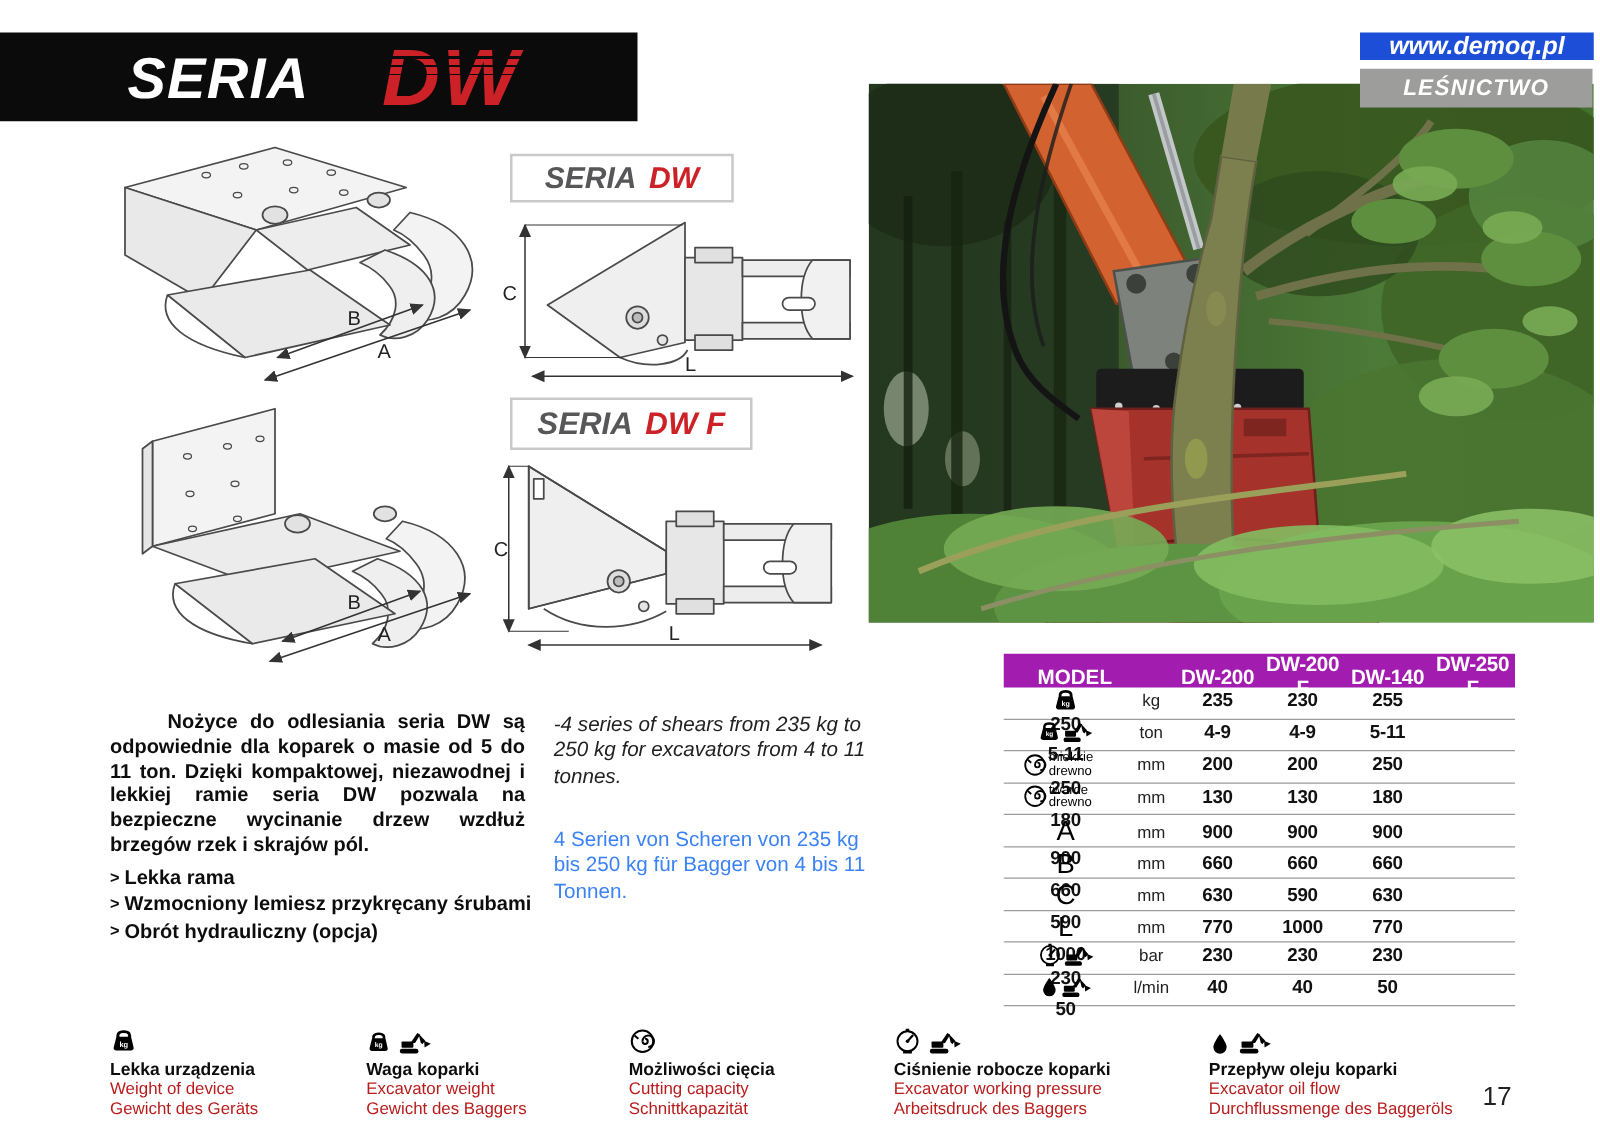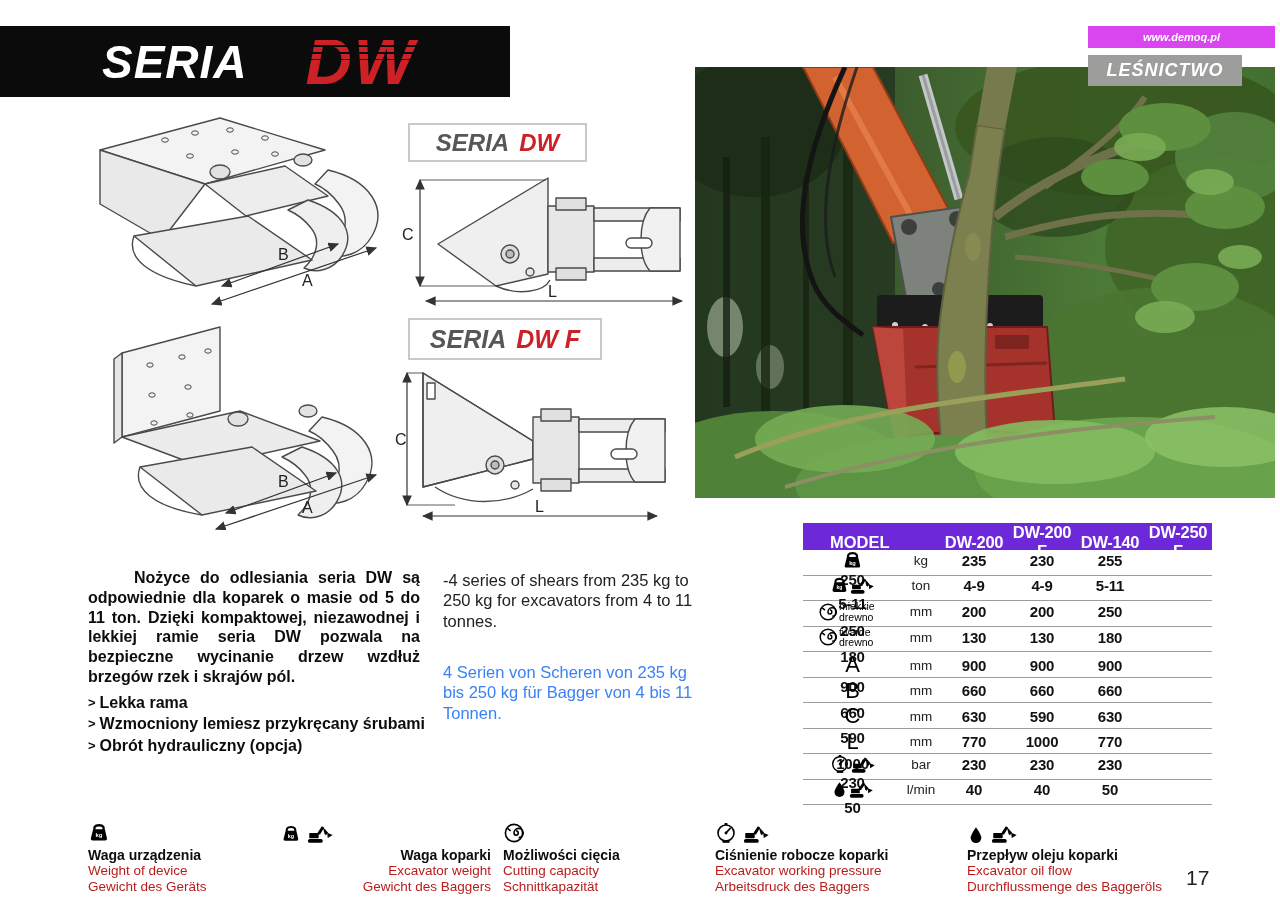--- a/index.html
+++ b/index.html
@@ -8,46 +8,46 @@
   svg text{font-family:"Liberation Sans",sans-serif;}
 
   
   .banner{position:absolute;left:0;top:26px;width:510px;height:71px;background:#0b0b0b;
           display:flex;align-items:center;z-index:3;}
   .banner-seria{color:#fff;font-style:italic;font-weight:bold;font-size:46px;letter-spacing:1px;margin-left:102px;}
   .banner-dw-wrap{position:relative;margin-left:58px;}
   .banner-dw{color:#cc2127;font-style:italic;font-weight:bold;font-size:64px;letter-spacing:2px;line-height:1;}
   .banner-dw-stripes{position:absolute;left:-18px;top:-4px;right:-8px;height:34px;
           background:repeating-linear-gradient(180deg,rgba(11,11,11,0) 0 5px,#0b0b0b 5px 7px);}
-  .webbar{position:absolute;left:1088px;top:26px;width:187px;height:22px;background:#d946ef;color:#fff;
-          font-style:italic;font-weight:bold;font-size:11px;display:flex;align-items:center;justify-content:center;z-index:4;}
-  .catbar{position:absolute;left:1088px;top:55px;width:154px;height:31px;background:#9d9d9c;color:#fff;
+  .webbar{position:absolute;left:1088px;top:26px;width:187px;height:22px;background:#1d4ed8;color:#fff;
+          font-style:italic;font-weight:bold;font-size:20px;display:flex;align-items:center;justify-content:center;z-index:4;}
+  .catbar{position:absolute;left:1088px;top:55px;width:186px;height:31px;background:#9d9d9c;color:#fff;
           font-style:italic;font-weight:bold;font-size:18px;letter-spacing:1px;display:flex;align-items:center;justify-content:center;z-index:4;}
 
   
   .draw{position:absolute;z-index:1;}
   .badge{position:absolute;background:#fff;border:2px solid #c9c9c9;display:flex;align-items:center;justify-content:center;
          gap:10px;font-style:italic;font-weight:bold;z-index:2;}
   .badge .b-prefix{color:#57575a;}
   .badge .b-name{color:#cc2127;}
 
   
   .pl-text{position:absolute;left:88px;top:552px;width:332px;font-size:16px;font-weight:bold;line-height:1.24;
            text-align:justify;text-indent:46px;color:#0d0d0d;}
   .bullets{position:absolute;left:88px;top:692px;width:342px;font-size:16px;font-weight:bold;line-height:1.33;color:#0d0d0d;}
   .bullet-marker{font-size:13px;vertical-align:1px;margin-right:4px;}
-  .en-text{position:absolute;left:443px;top:553px;width:268px;font-size:16.5px;color:#222;line-height:1.26;}
+  .en-text{position:absolute;left:443px;top:553px;width:268px;font-size:16.5px;color:#222;line-height:1.26;font-style:italic;}
   .de-text{position:absolute;left:443px;top:645px;width:268px;font-size:16.5px;color:#3b82f6;line-height:1.26;}
 
   
   .photo{position:absolute;left:695px;top:67px;width:580px;height:431px;z-index:0;}
 
   
   .spec-table{position:absolute;left:803px;top:523px;width:409px;z-index:2;}
-  .t-head{display:grid;grid-template-columns:137px 68px 68px 68px 68px;background:#6d28d9;color:#fff;
+  .t-head{display:grid;grid-template-columns:137px 68px 68px 68px 68px;background:#a21caf;color:#fff;
           height:27px;align-items:center;font-weight:bold;font-size:16.5px;}
   .t-head .h-model{padding-left:27px;}
   .t-head .h-col{text-align:center;letter-spacing:-0.3px;}
   .t-row{display:grid;grid-template-columns:99px 38px 68px 68px 68px;height:24.5px;align-items:center;
          border-bottom:1px solid #9c9c9c;}
   .c-icon{display:flex;align-items:center;justify-content:center;gap:1px;height:100%;}
   .c-unit{font-size:13.5px;color:#222;text-align:center;}
   .c-val{font-weight:bold;font-size:15px;text-align:center;letter-spacing:-0.2px;}
   .c-letter{font-size:22px;font-weight:400;color:#000;}
   .wood-label{font-size:10.5px;line-height:1.02;width:48px;text-align:left;color:#000;}
@@ -516,26 +516,26 @@
   </div>
 
   <div class="legend-item" style="left:88px;">
     <div class="leg-icons">
       <svg class="icon-svg" width="22" height="22" viewBox="0 0 24 24">
           <path d="M7.4 8.6 C6.2 6.8 6.8 3.6 12 3.6 C17.2 3.6 17.8 6.8 16.6 8.6" fill="none" stroke="#000" stroke-width="2.6"></path>
           <path d="M5.6 8 h12.8 l2.2 9.4 a2.2 2.2 0 0 1 -2.2 2.7 h-13 a2.2 2.2 0 0 1 -2.2 -2.7 Z" fill="#000"></path>
           <text x="12" y="16.6" font-size="6.5" fill="#fff" text-anchor="middle" font-weight="bold">kg</text>
         </svg>
     </div>
-    <div class="leg-pl">Waga urządzenia</div>
+    <div class="leg-pl">Lekka urządzenia</div>
     <div class="leg-ln">Weight of device</div>
     <div class="leg-ln">Gewicht des Geräts</div>
   </div>
 
-  <div class="legend-item" style="left:281px;text-align:right;">
+  <div class="legend-item" style="left:293px;">
     <div class="leg-icons">
       <svg class="icon-svg" width="20" height="20" viewBox="0 0 24 24">
           <path d="M7.4 8.6 C6.2 6.8 6.8 3.6 12 3.6 C17.2 3.6 17.8 6.8 16.6 8.6" fill="none" stroke="#000" stroke-width="2.6"></path>
           <path d="M5.6 8 h12.8 l2.2 9.4 a2.2 2.2 0 0 1 -2.2 2.7 h-13 a2.2 2.2 0 0 1 -2.2 -2.7 Z" fill="#000"></path>
           <text x="12" y="16.6" font-size="6.5" fill="#fff" text-anchor="middle" font-weight="bold">kg</text>
         </svg>
       <svg class="icon-svg" width="27" height="20" viewBox="0 0 30 22">
           <g fill="#000">
             <rect x="1" y="16.5" width="16.5" height="4.3" rx="2.1"></rect>
             <rect x="2.5" y="10" width="10.5" height="5.6" rx="0.8"></rect>

